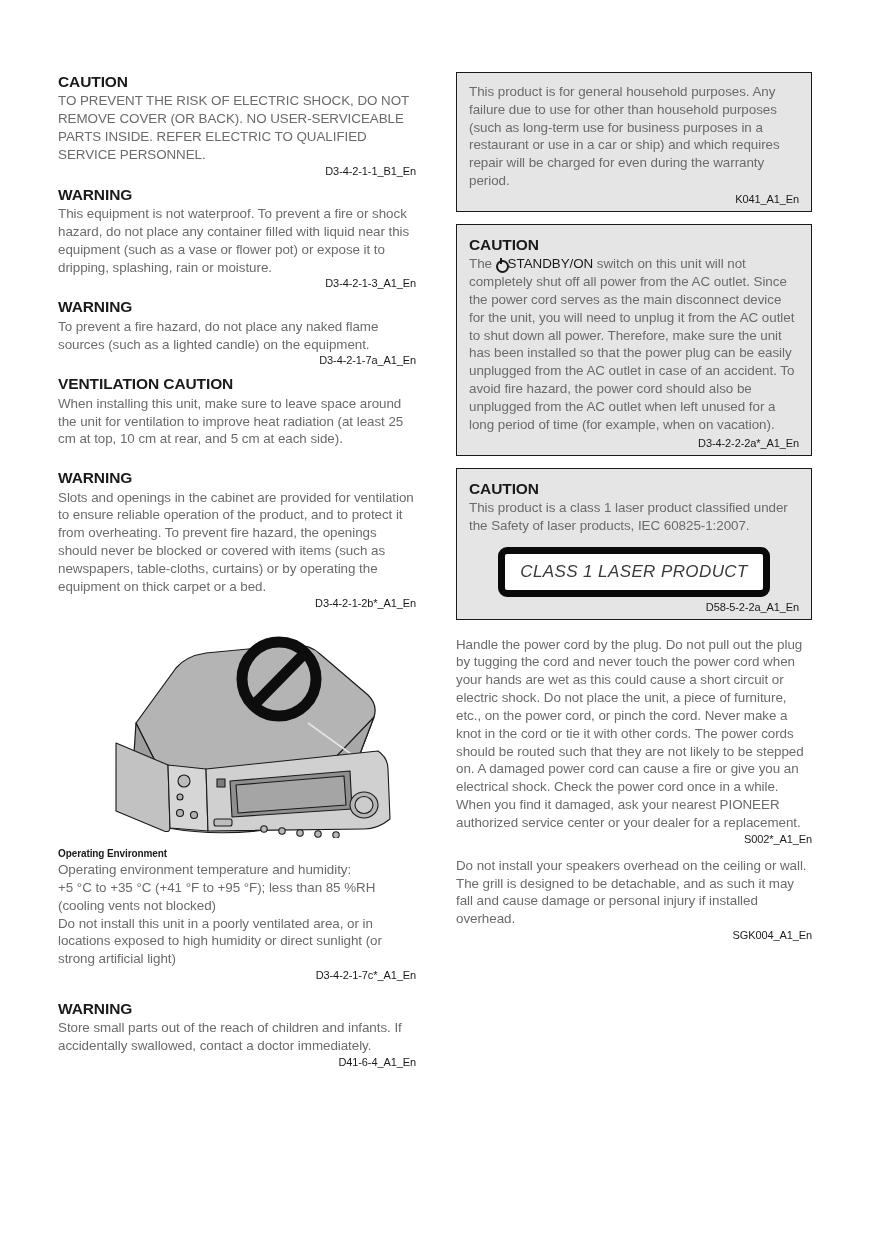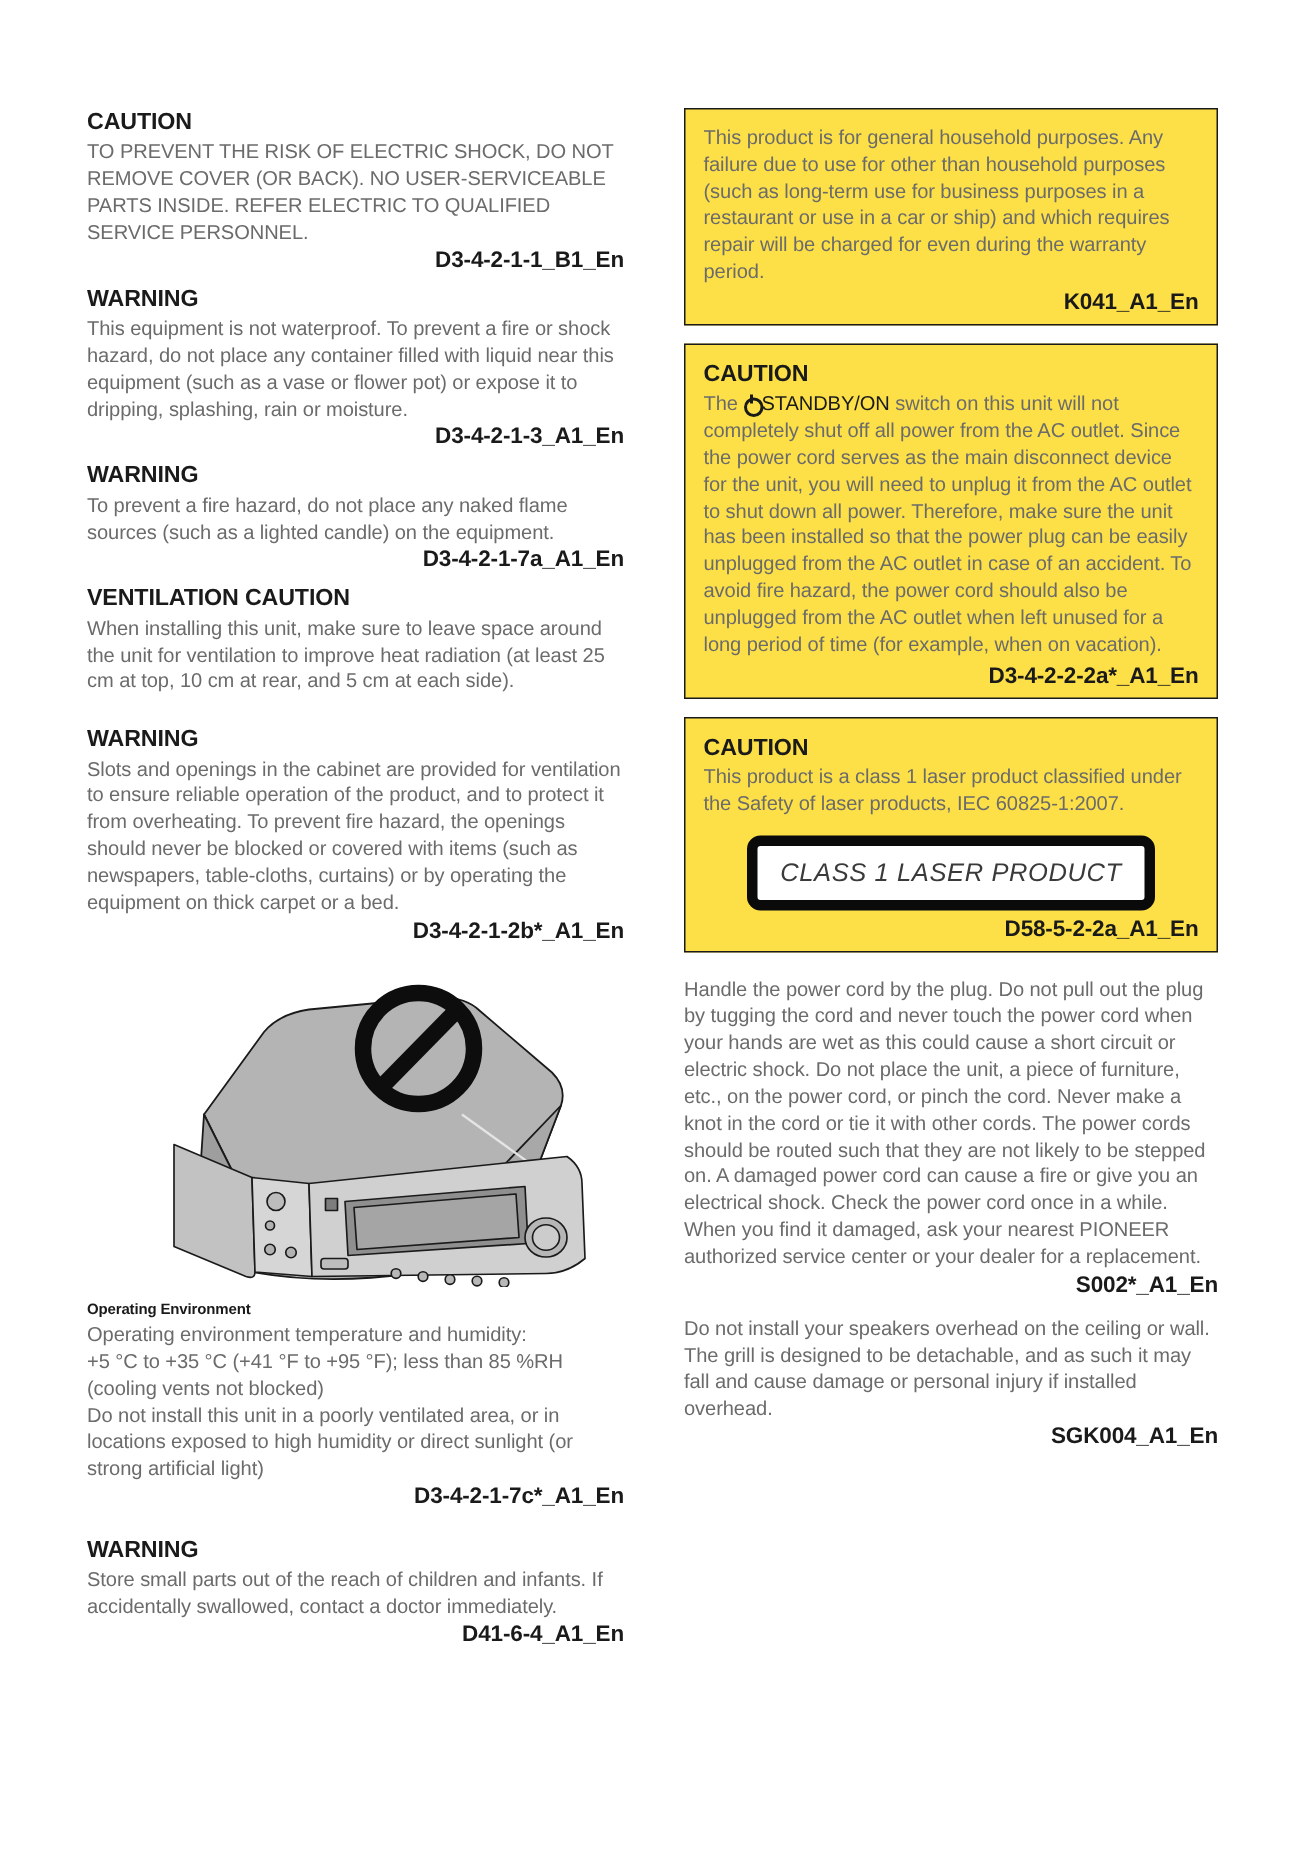--- a/index.html
+++ b/index.html
@@ -39,38 +39,38 @@
 
   p.body {
     font-size: 13.4px;
     line-height: 1.33;
     color: #6b6b6b;
     margin: 0;
     letter-spacing: -0.05px;
   }
 
   .code {
-    font-size: 15px;
-    font-weight: bold;
+    font-size: 11px;
+    font-weight: normal;
     color: #1a1a1a;
     text-align: right;
     letter-spacing: -0.1px;
     margin: 1px 0 0 0;
   }
 
   .sec { margin-bottom: 12px; }
   .sec.tight { margin-bottom: 8px; }
   .sec.loose { margin-bottom: 20px; }
 
   
   .notice-box {
     border: 1px solid #1a1a1a;
     padding: 10px 12px 6px 12px;
     margin-bottom: 12px;
-    background: #fde047;
+    background: #e5e5e5;
   }
   .notice-box .code { margin-top: 3px; }
 
   
   .laser-label-wrap {
     display: flex;
     justify-content: center;
     margin: 12px 0 4px 0;
   }
   .laser-label {

